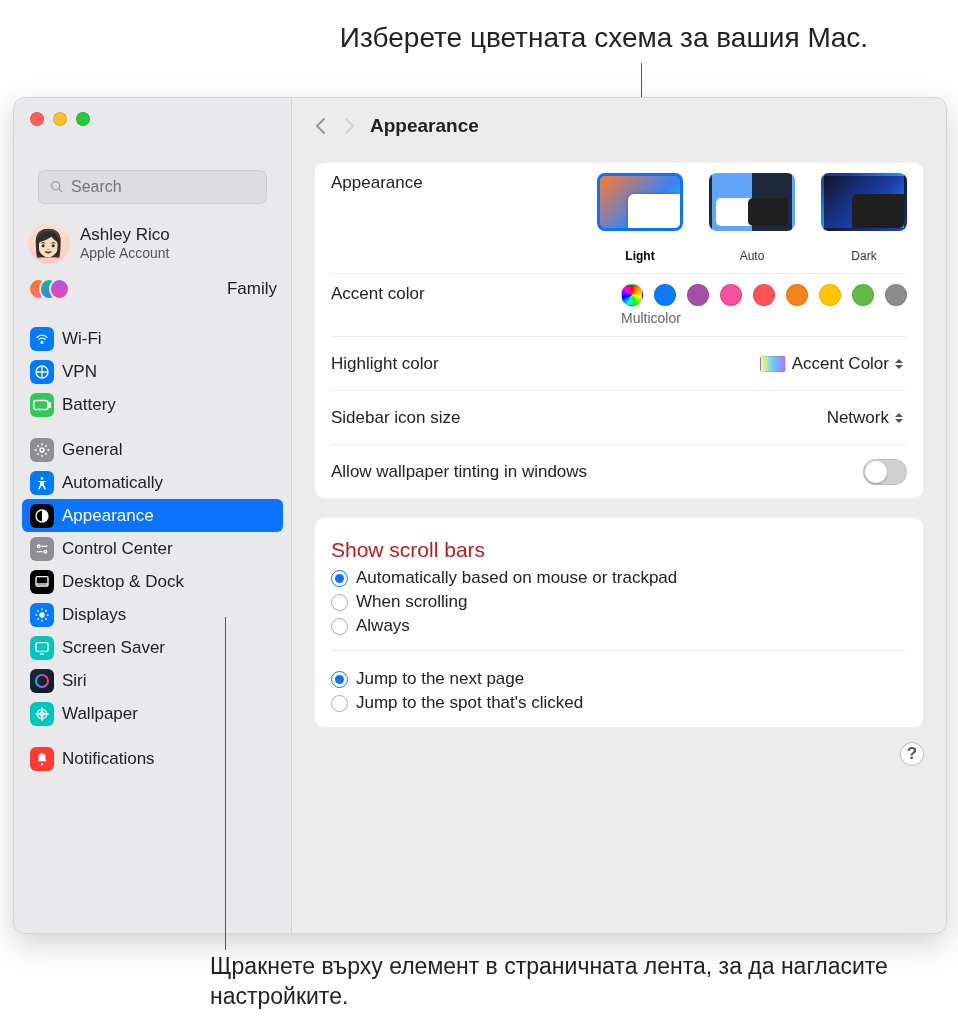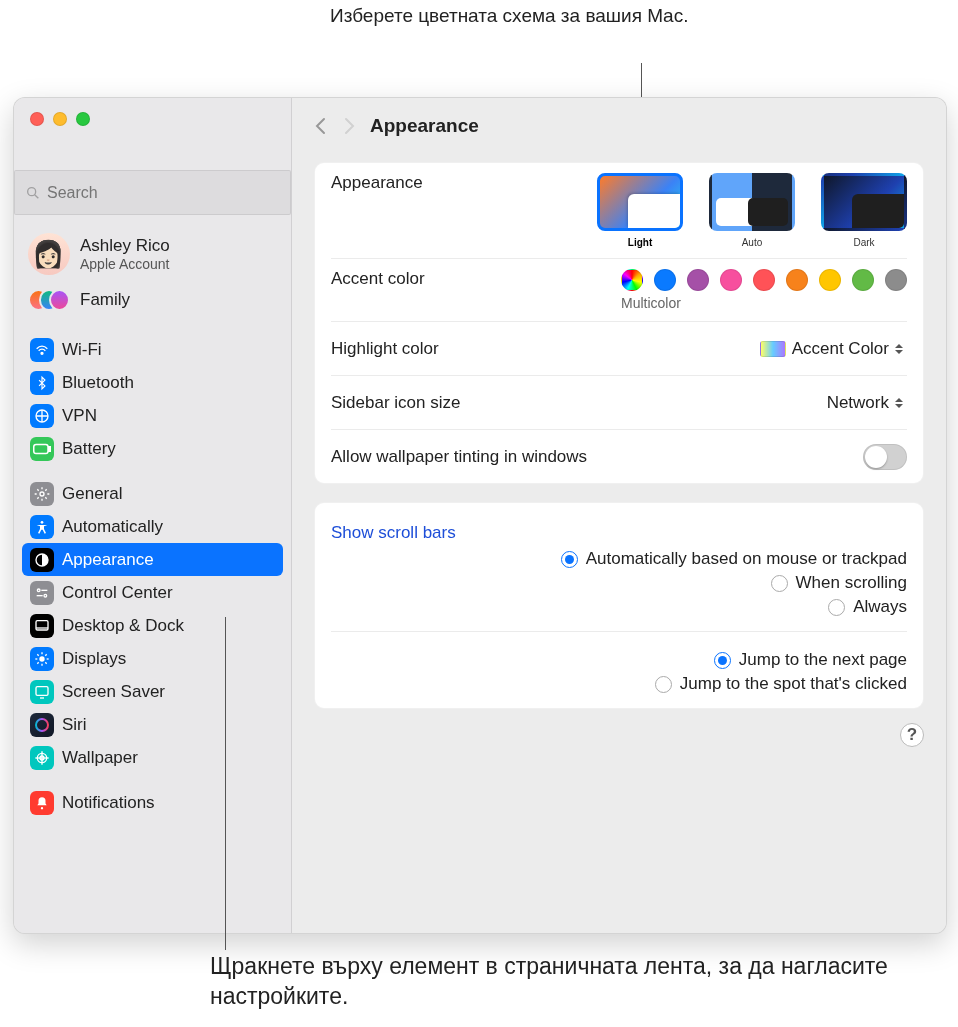--- a/index.html
+++ b/index.html
@@ -7,24 +7,25 @@
     font-family: -apple-system, "Helvetica Neue", Helvetica, Arial, sans-serif;
     background: #fff;
     width: 958px;
     height: 1027px;
     font-size: 17px;
     color: #222;
     position: relative;
   }
   .callout-top {
     position: absolute;
-    top: 4px;
+    top: 20px;
     left: 330px;
     right: 80px;
-    font-size: 19px;
+    text-align: center;
+    font-size: 28px;
     line-height: 1.25;
   }
   .callout-line-top {
     position: absolute;
     left: 641px;
     top: 63px;
     width: 1px;
     height: 104px;
     background: #555;
   }
@@ -73,24 +74,24 @@
   .sidebar {
     position: absolute;
     left: 0; top: 0;
     width: 278px; height: 100%;
     background: #e9e8ea;
     border-right: 1px solid rgba(0,0,0,.1);
     padding-top: 42px;
     overflow: hidden;
   }
   .search {
-    margin: 30px 0 12px;
-    height: 45px;
+    margin: 30px 24px 12px;
+    height: 34px;
     background: rgba(0,0,0,.05);
-    border-radius: 2px;
+    border-radius: 7px;
     display: flex; align-items: center;
     padding: 0 10px;
     border: 1px solid rgba(0,0,0,.08);
   }
   .search svg { flex: none; opacity: .5; }
   .search input {
     border: none; background: transparent;
     font-size: 16px; color: #555;
     padding-left: 6px;
     outline: none;
@@ -107,20 +108,21 @@
     background: linear-gradient(#ffe3d5,#f7c9c0);
     display: flex; align-items: center; justify-content: center;
     font-size: 26px;
   }
   .account-text .name { font-size: 17px; font-weight: 500;}
   .account-text .sub { font-size: 14px; color: #555; }
   .family {
     display: flex; align-items: center;
     padding: 4px 14px 14px; gap: 10px;
     font-size: 17px;
+    justify-content: space-between;
   }
   .family-icon {
     width: 42px; height: 26px; display:flex; align-items:center;
   }
   .family-icon span { width:22px;height:22px;border-radius:50%;border:2px solid #e9e8ea; }
   .f1{background:linear-gradient(#f97316,#fb7185);}
   .f2{background:linear-gradient(#10b981,#3b82f6);margin-left:-10px;}
   .f3{background:linear-gradient(#a855f7,#ec4899);margin-left:-10px;}
 
   .nav-group {
@@ -205,21 +207,21 @@
     overflow:hidden;
   }
   .preview.selected .preview-box { border-color: #0a73ff; }
   .pv-light{ background:linear-gradient(135deg,#ff7b29,#3b82f6 60%,#22d3ee); }
   .pv-light::after{content:"";position:absolute;right:0;bottom:0;width:52px;height:34px;background:#fff;border-radius:6px 0 0 0;box-shadow:-1px -1px 3px rgba(0,0,0,.2);}
   .pv-dark{ background:linear-gradient(135deg,#0f172a,#1e40af 60%,#0ea5e9);}
   .pv-dark::after{content:"";position:absolute;right:0;bottom:0;width:52px;height:34px;background:#1f1f1f;border-radius:6px 0 0 0;}
   .pv-auto{ background:linear-gradient(90deg,#60a5fa 50%,#1e293b 50%);}
   .pv-auto::before{content:"";position:absolute;left:4px;bottom:2px;width:40px;height:28px;background:#fff;border-radius:5px;}
   .pv-auto::after{content:"";position:absolute;right:4px;bottom:2px;width:40px;height:28px;background:#1f1f1f;border-radius:5px;}
-  .preview-label { font-size:10px; margin-top:6px; color:#333;}
+  .preview-label { font-size:12px; margin-top:18px; color:#333;}
   .preview.selected .preview-label { font-weight:600; color:#000;}
 
   
   .swatches { display:flex; gap:11px; align-items:center;}
   .swatch { width:22px;height:22px;border-radius:50%;border:1px solid rgba(0,0,0,.08);}
   .sw-multi{background:conic-gradient(red,orange,yellow,lime,cyan,blue,magenta,red);}
   .sw-blue{background:#0a7aff;}
   .sw-purple{background:#a550a7;}
   .sw-pink{background:#f74f9e;}
   .sw-red{background:#ff5257;}
@@ -243,27 +245,27 @@
   
   .switch {
     width: 44px; height:26px; border-radius:13px;
     background:#d1d1d1; position:relative;
     box-shadow: inset 0 0 0 1px rgba(0,0,0,.08);
   }
   .switch::after{content:"";position:absolute;left:2px;top:2px;width:22px;height:22px;border-radius:50%;background:#fff;box-shadow:0 1px 2px rgba(0,0,0,.3);}
 
   
   .radio-group { padding-top:4px;}
-  .radio-row{display:flex;align-items:center;gap:8px;padding:2px 0;font-size:17px;justify-content:flex-end;}
+  .radio-row{display:flex;align-items:center;gap:8px;padding:2px 0;font-size:17px;}
   .radio{width:17px;height:17px;border-radius:50%;border:1px solid #aaa;background:#fff;display:inline-flex;align-items:center;justify-content:center;}
   .radio.checked{border-color:#0a73ff;}
   .radio.checked::after{content:"";width:9px;height:9px;border-radius:50%;background:#0a73ff;}
 
   .panel2{margin-top:18px;}
-  .section-title{font-size:17px;color:#1d4ed8;padding-top:14px;}
+  .section-title{font-size:21px;color:#b91c1c;padding-top:14px;}
   .panel2 .row{border:none;min-height:auto;padding:6px 0 12px 0;display:block;}
   .panel2 .row + .row{border-top:1px solid rgba(0,0,0,.08);padding-top:12px;}
 
   .help{
     width:24px;height:24px;border-radius:50%;
     background:#fff;border:1px solid #bbb;
     display:flex;align-items:center;justify-content:center;
     font-weight:600;color:#555;
     margin-left:auto;margin-top:14px;
   }
@@ -310,28 +312,20 @@
     <div class="nav-group" id="sidebar-nav">
         <div class="item">
           <div class="icon ic-wifi">
             <svg width="16" height="16" viewBox="0 0 24 24" fill="none" stroke="white" stroke-width="2">
               <path d="M4 10c5-5 11-5 16 0"></path>
               <path d="M7 13c3-3 7-3 10 0"></path>
               <circle cx="12" cy="17" r="1.5" fill="white"></circle>
             </svg>
           </div>
           <span class="lbl">Wi-Fi</span>
-        </div>
-        <div class="item">
-          <div class="icon ic-bt">
-            <svg width="14" height="16" viewBox="0 0 24 24" fill="none" stroke="white" stroke-width="2">
-              <path d="M7 7l10 10-5 5V2l5 5L7 17"></path>
-            </svg>
-          </div>
-          <span class="lbl">Bluetooth</span>
         </div>
         <div class="item">
           <div class="icon ic-vpn">
             <svg width="16" height="16" viewBox="0 0 24 24" fill="none" stroke="white" stroke-width="2">
               <circle cx="12" cy="12" r="9"></circle>
               <path d="M3 12h18M12 3v18"></path>
             </svg>
           </div>
           <span class="lbl">VPN</span>
         </div>

